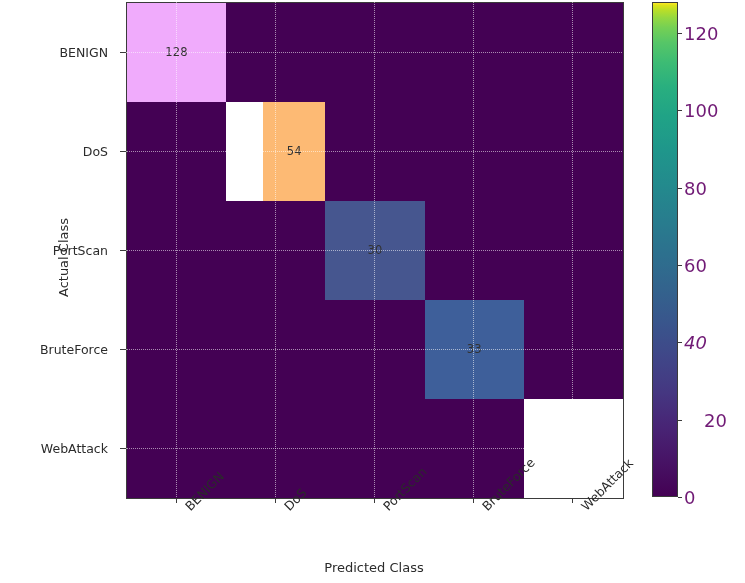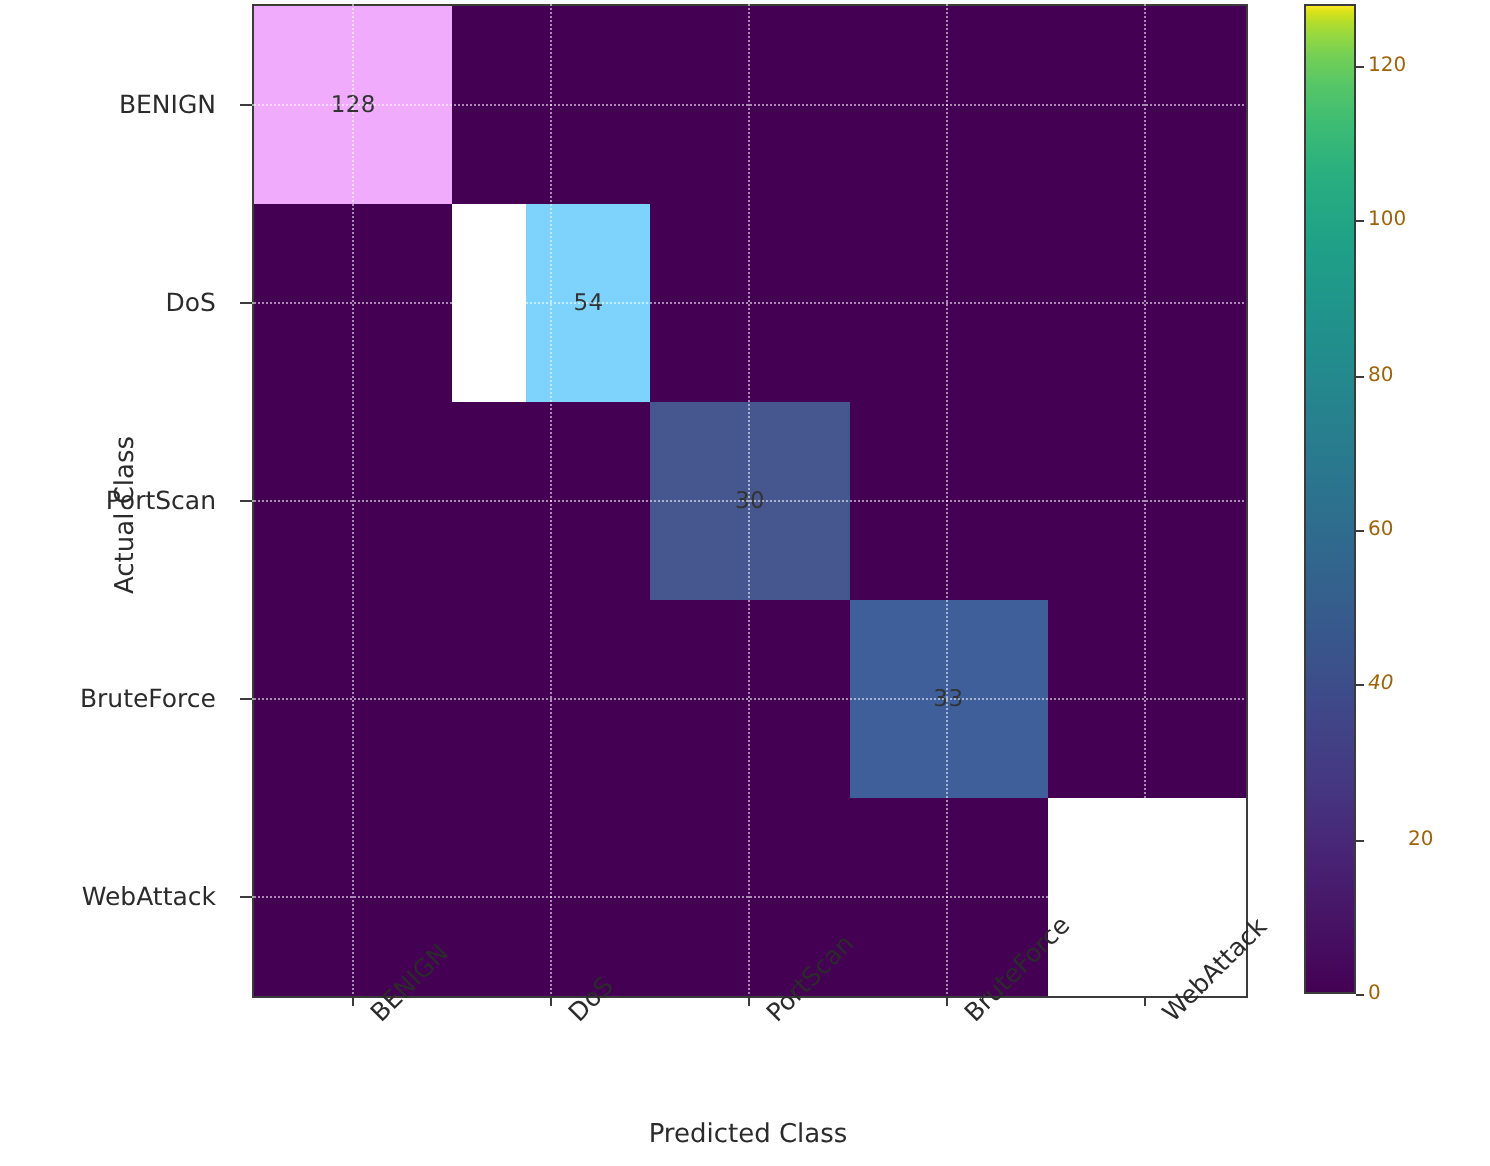--- a/index.html
+++ b/index.html
@@ -169,41 +169,41 @@
   .cbtick-mark {
     position: absolute;
     left: 26px;
     width: 4px;
     height: 0;
     border-top: 1px solid #3b3b3b;
   }
   .cbtick-label {
     position: absolute;
     left: 684px;
-    font-size: 10px;
-    color: #a16207;
+    font-size: 18px;
+    color: #701a75;
     white-space: nowrap;
     transform: translateY(-50%);
   }
 </style>
 </head>
 <body>
 
 <div id="figure">
 
   <div id="plot-area">
       <div class="cell" style="background: #f0abfc;">
         <span style="color: rgb(51, 51, 51);">128</span>
       </div>
       <div class="cell" style="background: rgb(68, 1, 84);"></div>
       <div class="cell" style="background: rgb(68, 1, 84);"></div>
       <div class="cell" style="background: rgb(68, 1, 84);"></div>
       <div class="cell" style="background: rgb(68, 1, 84);"></div>
       <div class="cell" style="background: rgb(68, 1, 84);"></div>
-      <div class="cell" style="background: #7dd3fc; margin-left: 37px;">
+      <div class="cell" style="background: #fdba74; margin-left: 37px;">
         <span style="color: rgb(51, 51, 51);">54</span>
       </div>
       <div class="cell" style="background: rgb(68, 1, 84);"></div>
       <div class="cell" style="background: rgb(68, 1, 84);"></div>
       <div class="cell" style="background: rgb(68, 1, 84);"></div>
       <div class="cell" style="background: rgb(68, 1, 84);"></div>
       <div class="cell" style="background: rgb(68, 1, 84);"></div>
       <div class="cell" style="background: rgb(70, 86, 143);">
         <span style="color: rgb(51, 51, 51);">30</span>
       </div>

